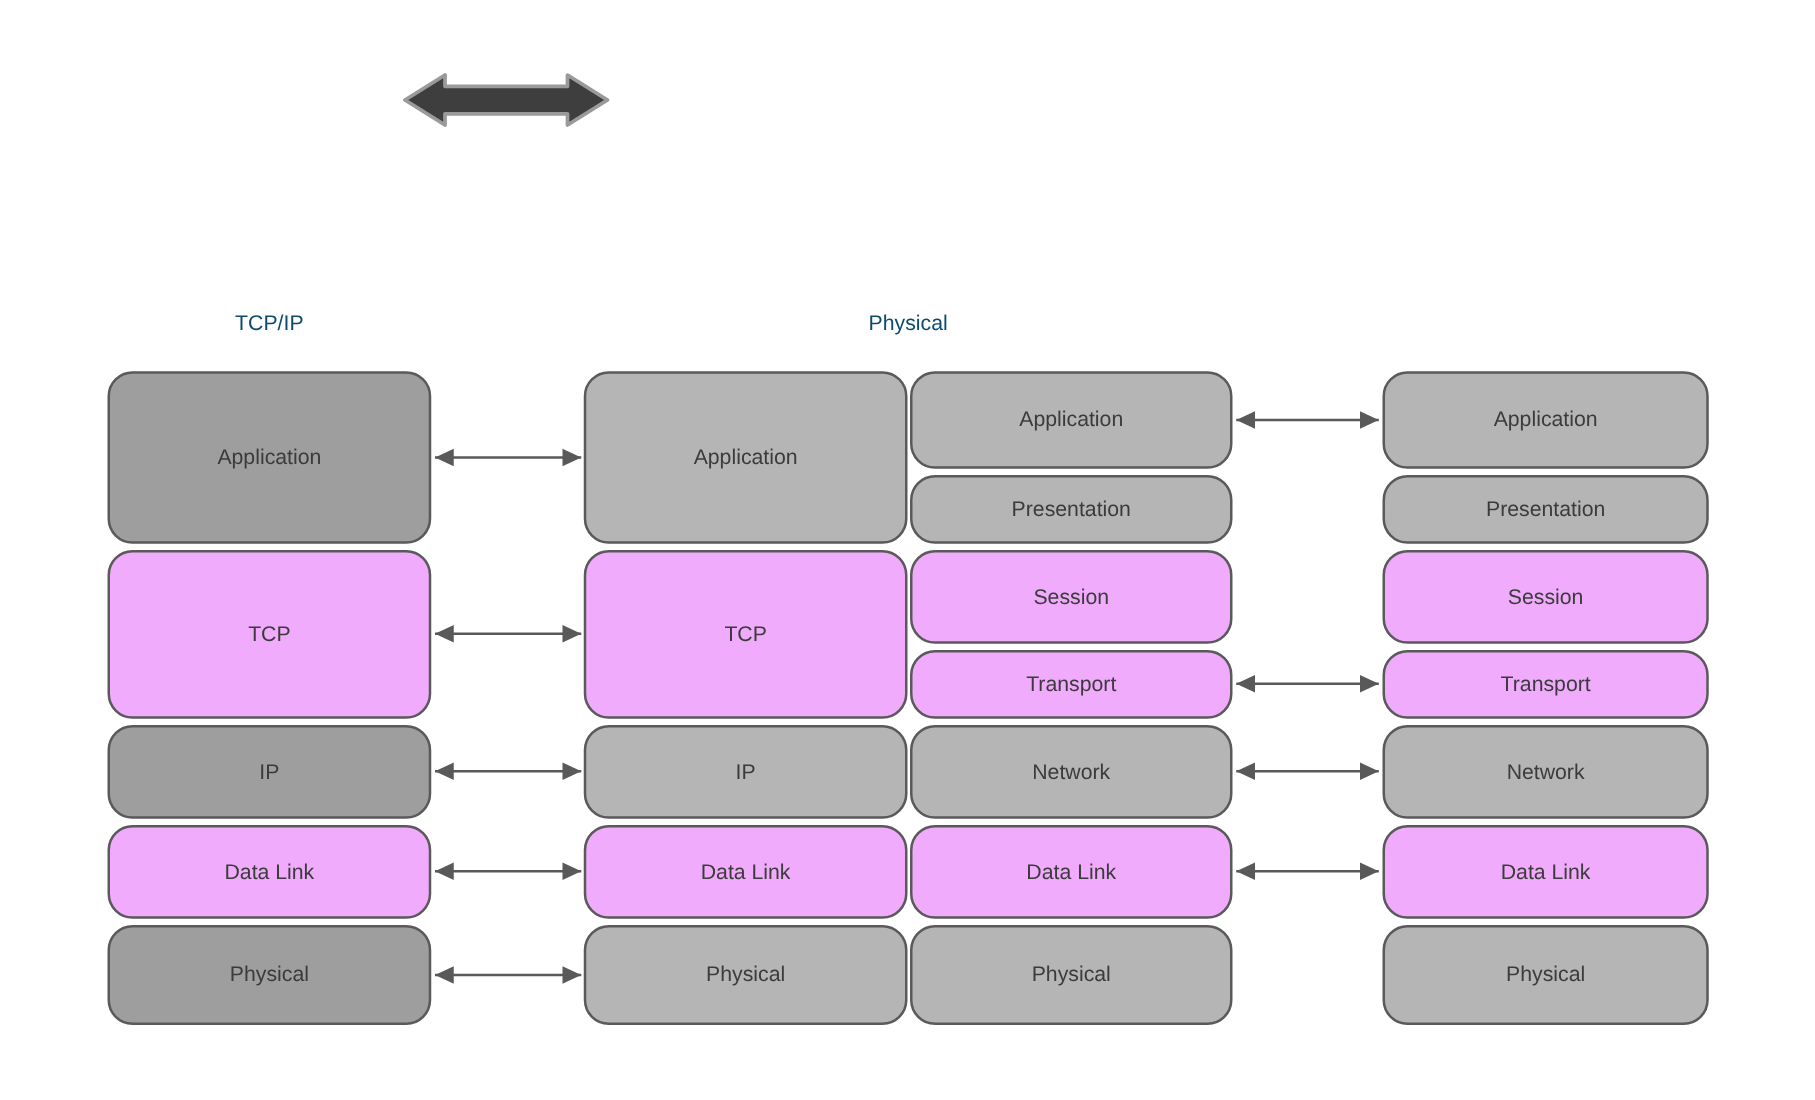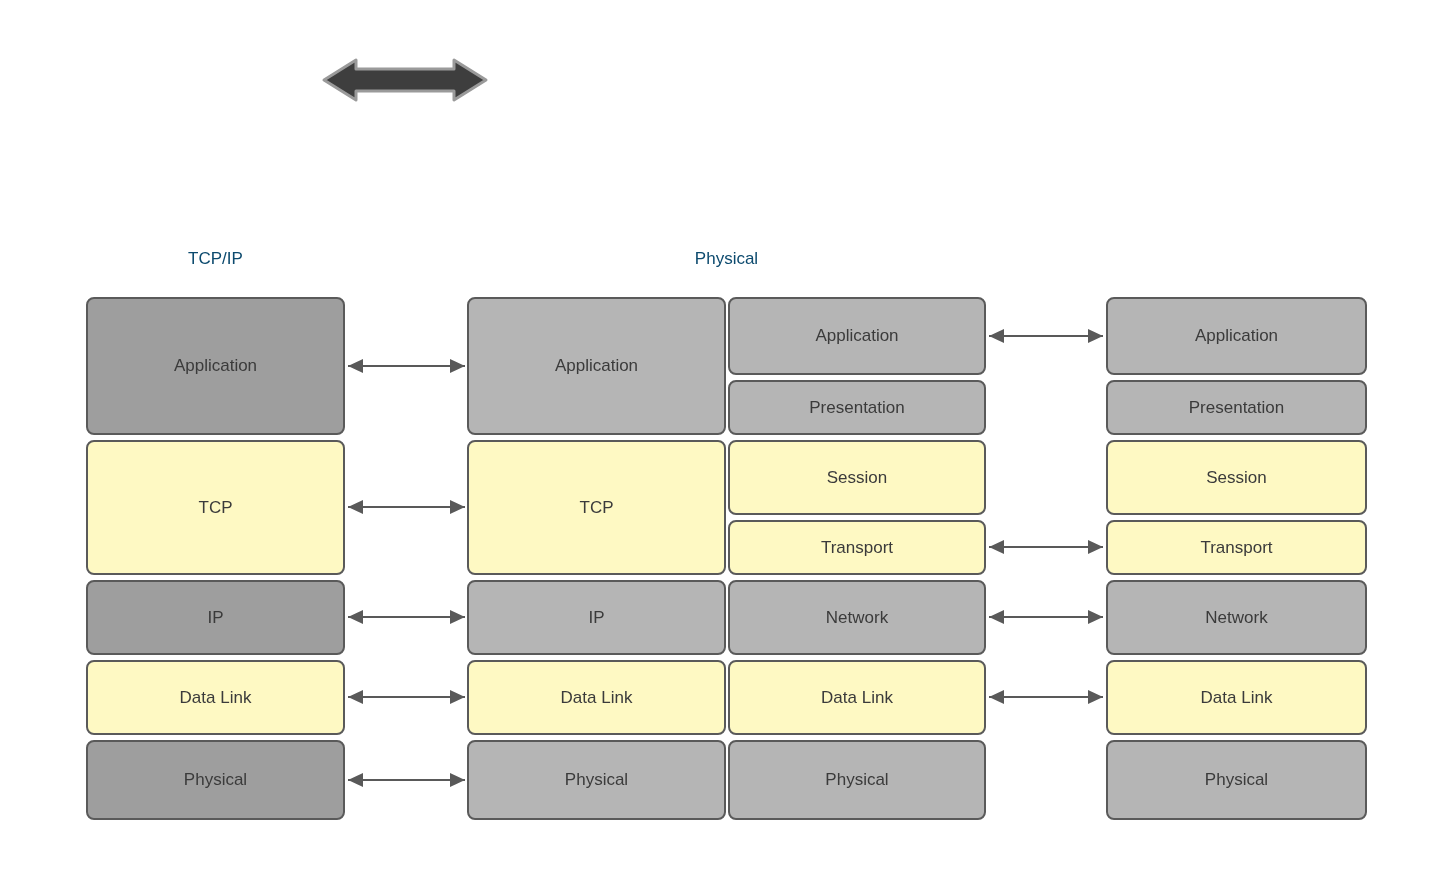--- a/index.html
+++ b/index.html
@@ -7,27 +7,27 @@
     position:relative; width:1452px; height:880px;
     background:#ffffff; overflow:hidden;
     font-family:"Liberation Sans", sans-serif;
     color:#3b3b3b;
   }
   .col-header {
     position:absolute; text-align:center; font-size:17px; color:#0c4a6e;
   }
   .layer-box {
     position:absolute; box-sizing:border-box;
-    border:2px solid #5a5a5a; border-radius:8px;
+    border:2px solid #5a5a5a; border-radius:20px;
     display:flex; align-items:center; justify-content:center;
     font-size:17px; color:#3b3b3b; text-align:center;
   }
   .fill-dark  { background:#9e9e9e; }
   .fill-light { background:#b5b5b5; }
-  .fill-white { background:#fef9c3; }
+  .fill-white { background:#f0abfc; }
 
   .harrow { position:absolute; height:2px; background:#595959; }
   .harrow::before, .harrow::after {
     content:""; position:absolute; top:-6px; width:0; height:0;
     border-top:7px solid transparent; border-bottom:7px solid transparent;
   }
   .harrow::before { left:0; border-right:15px solid #595959; }
   .harrow::after  { right:0; border-left:15px solid #595959; }
 
   .thick-arrow { position:absolute; left:318px; top:54px; }

